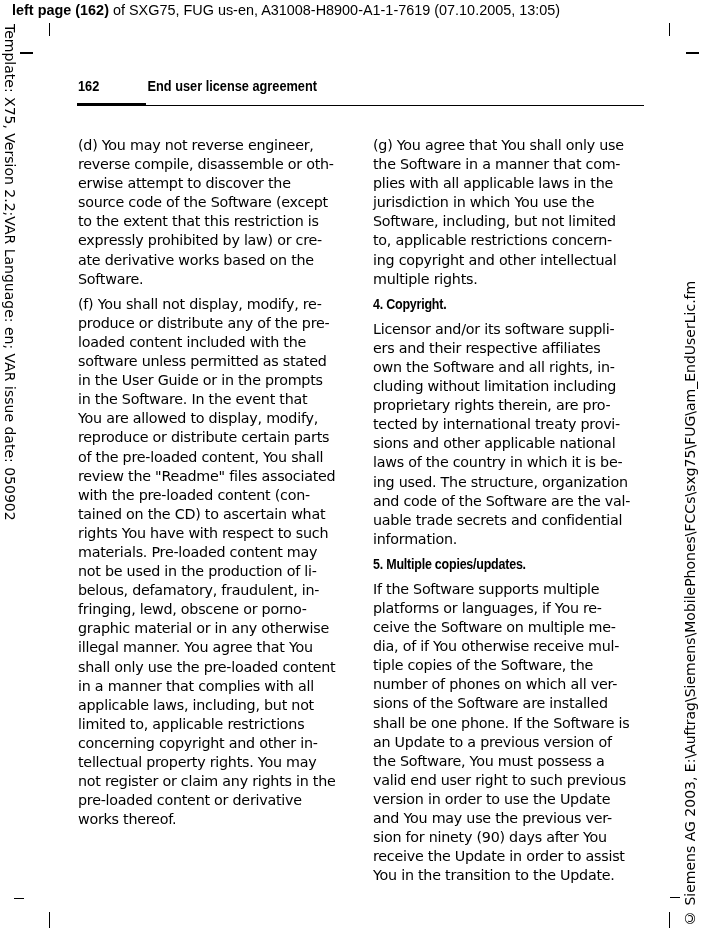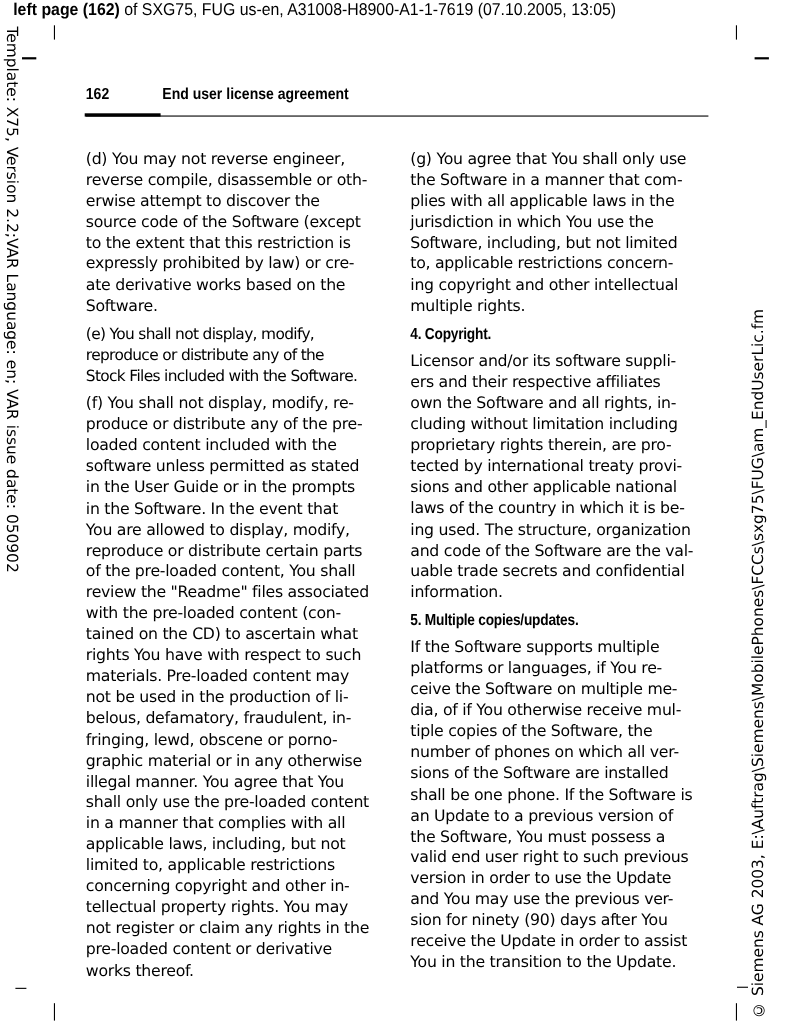--- a/index.html
+++ b/index.html
@@ -73,23 +73,20 @@
 
 <div class="col col-left">
   <p>(d) You may not reverse engineer,
 reverse compile, disassemble or oth-
 erwise attempt to discover the
 source code of the Software (except
 to the extent that this restriction is
 expressly prohibited by law) or cre-
 ate derivative works based on the
 Software.</p>
-  <p class="tight">(e) You shall not display, modify,
-reproduce or distribute any of the
-Stock Files included with the Software.</p>
   <p>(f) You shall not display, modify, re-
 produce or distribute any of the pre-
 loaded content included with the
 software unless permitted as stated
 in the User Guide or in the prompts
 in the Software. In the event that
 You are allowed to display, modify,
 reproduce or distribute certain parts
 of the pre-loaded content, You shall
 review the "Readme" files associated

